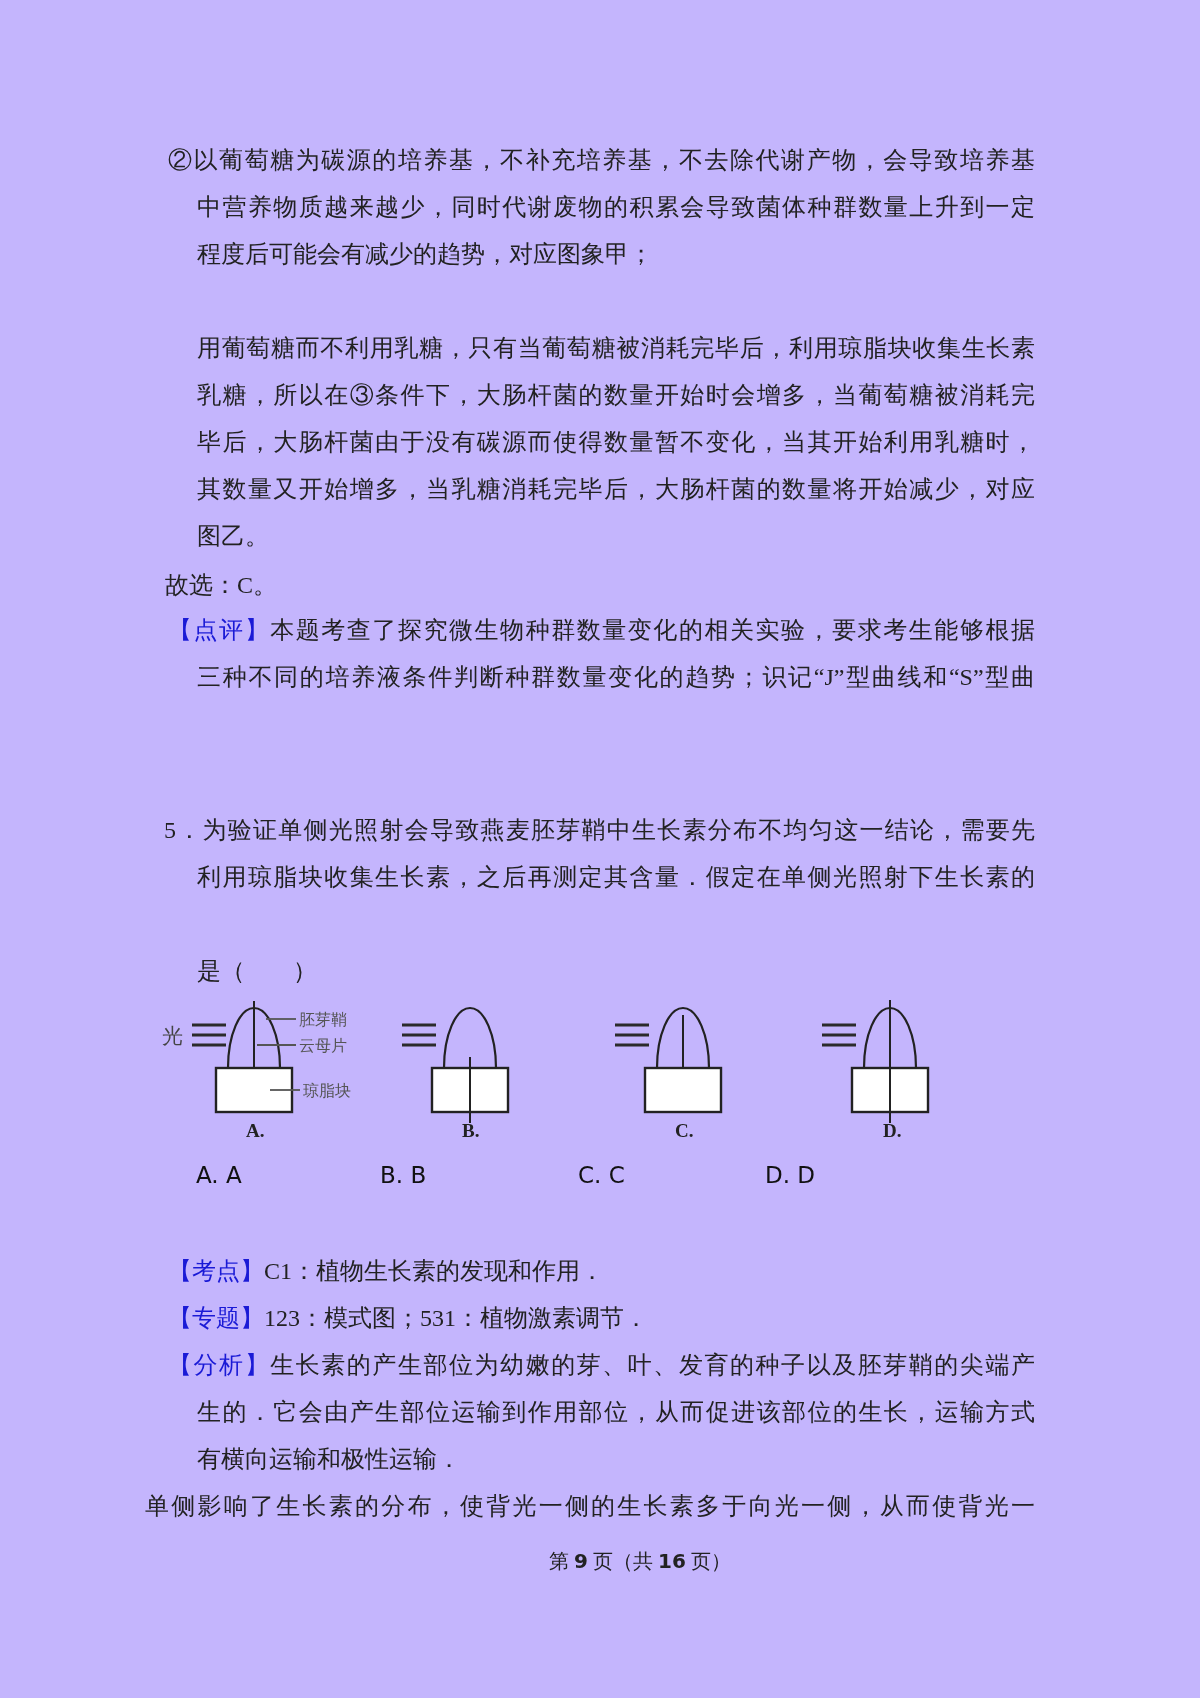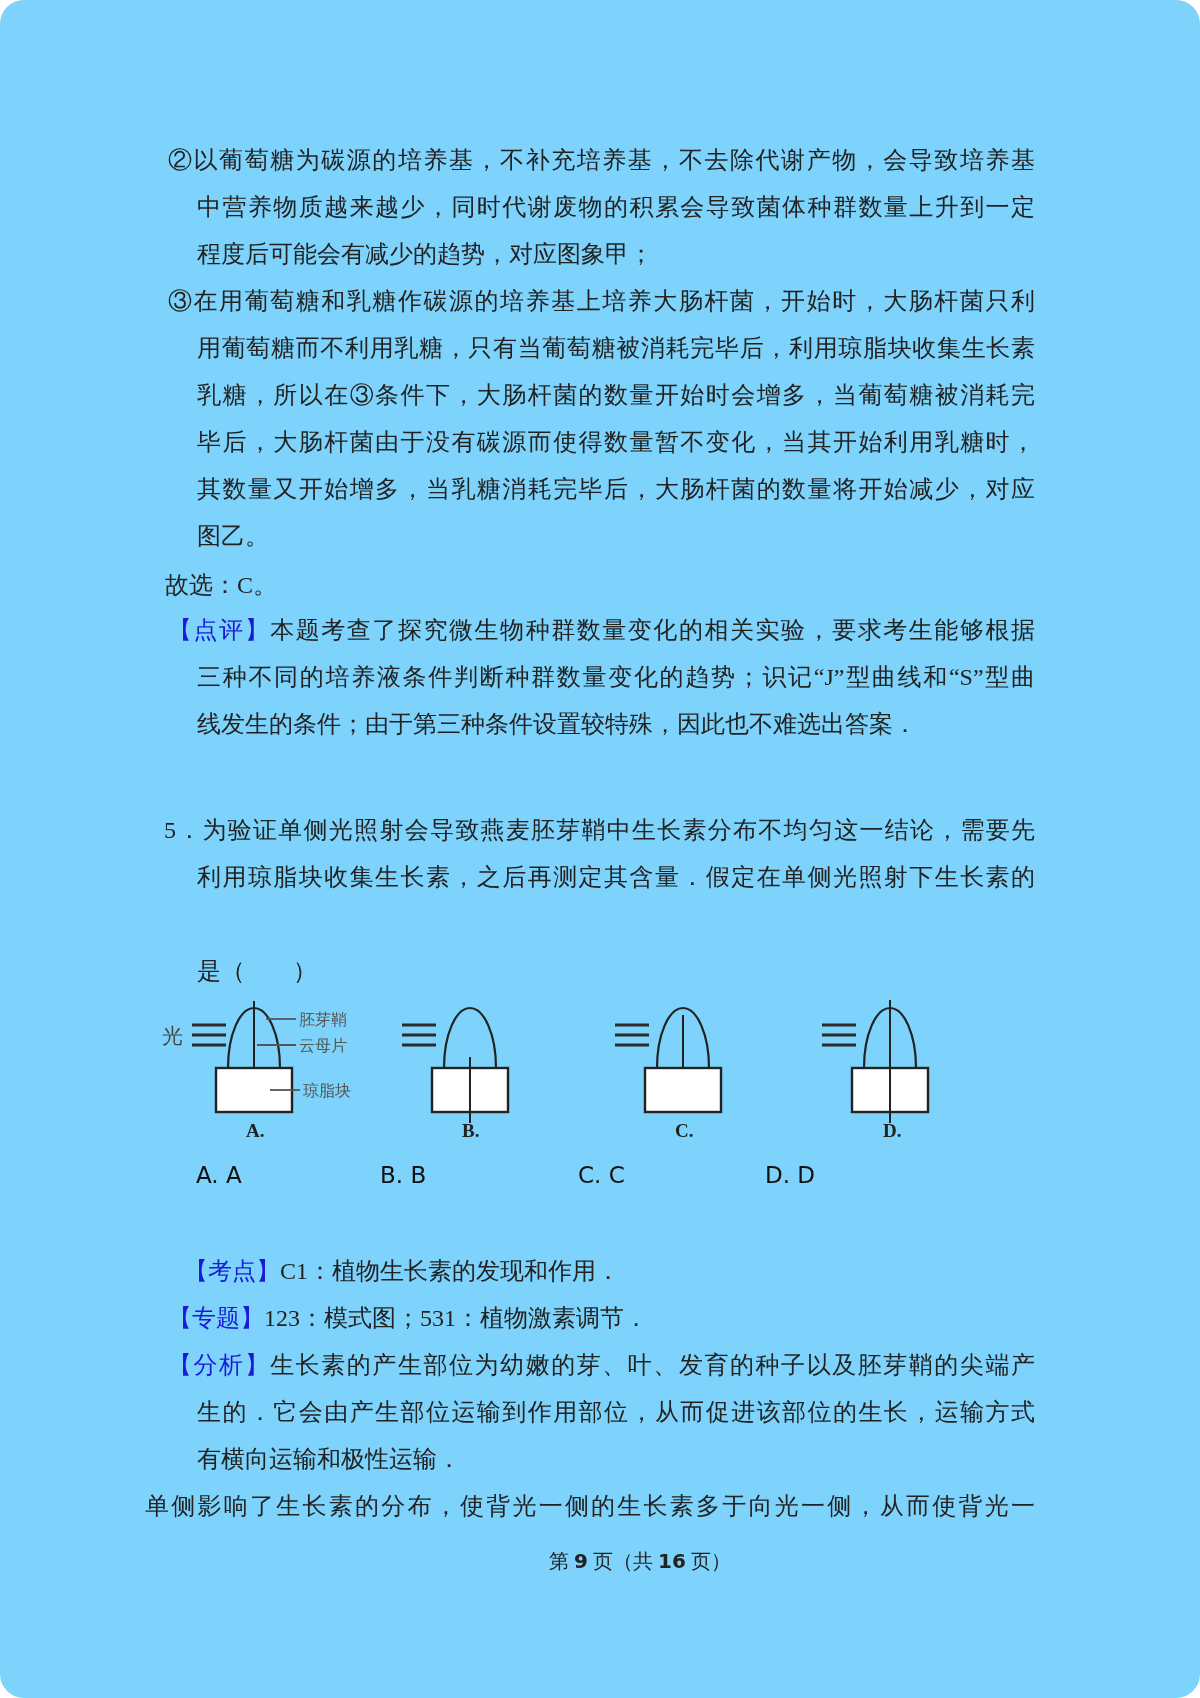--- a/index.html
+++ b/index.html
@@ -1,17 +1,17 @@
 <!DOCTYPE html>
 <html><head>
 <meta charset="utf-8">
 <style>
   html,body{margin:0;padding:0;background:#fff;}
-  .page{position:relative;width:1200px;height:1698px;background:#7dd3fc;overflow:hidden;
-        font-family:"Liberation Serif","DejaVu Serif",serif;color:#222222;border-radius:24px;}
+  .page{position:relative;width:1200px;height:1698px;background:#c4b5fd;overflow:hidden;
+        font-family:"Liberation Serif","DejaVu Serif",serif;color:#222222;}
   .line{position:absolute;font-size:24px;line-height:30px;white-space:nowrap;}
   .jline{white-space:normal;text-align:justify;text-align-last:justify;}
   .blue{color:#1a1ad6;}
   .opt{position:absolute;top:1162px;font-family:"DejaVu Sans","Liberation Sans",sans-serif;
        font-size:23px;color:#111;white-space:pre;text-align:right;}
   .footer{position:absolute;top:1548px;left:0;width:1200px;text-align:center;
           font-size:20px;color:#222;padding-left:40px;}
   .footer .num{font-family:"DejaVu Sans","Liberation Sans",sans-serif;font-weight:700;}
   .figwrap{position:absolute;left:150px;top:995px;width:820px;height:152px;}
   svg text{font-family:"Liberation Serif","DejaVu Serif",serif;}
@@ -21,34 +21,32 @@
 </style>
 </head>
 <body>
 
 <div class="page">
 
   <div class="line jline" style="left:168px;top:145px;width:867px">②以葡萄糖为碳源的培养基，不补充培养基，不去除代谢产物，会导致培养基</div>
   <div class="line jline" style="left:197px;top:192px;width:838px">中营养物质越来越少，同时代谢废物的积累会导致菌体种群数量上升到一定</div>
   <div class="line" style="left:197px;top:239px">程度后可能会有减少的趋势，对应图象甲；</div>
 
-  <div class="line jline" style="left:168px;top:286px;width:867px">③在用葡萄糖和乳糖作碳源的培养基上培养大肠杆菌，开始时，大肠杆菌只利</div>
   <div class="line jline" style="left:197px;top:333px;width:838px">用葡萄糖而不利用乳糖，只有当葡萄糖被消耗完毕后，利用琼脂块收集生长素</div>
   <div class="line jline" style="left:197px;top:380px;width:838px">乳糖，所以在③条件下，大肠杆菌的数量开始时会增多，当葡萄糖被消耗完</div>
   <div class="line jline" style="left:197px;top:427px;width:838px">毕后，大肠杆菌由于没有碳源而使得数量暂不变化，当其开始利用乳糖时，</div>
   <div class="line jline" style="left:197px;top:474px;width:838px">其数量又开始增多，当乳糖消耗完毕后，大肠杆菌的数量将开始减少，对应</div>
   <div class="line" style="left:197px;top:521px">图乙。</div>
 
   <div class="line" style="left:165px;top:570px">故选：C。</div>
 
   <div class="line jline" style="left:168px;top:615px;width:867px">
     <span class="blue">【点评】</span><span>本题考查了探究微生物种群数量变化的相关实验，要求考生能够根据</span>
   </div>
   <div class="line jline" style="left:197px;top:662px;width:838px">三种不同的培养液条件判断种群数量变化的趋势；识记“J”型曲线和“S”型曲</div>
-  <div class="line" style="left:197px;top:709px">线发生的条件；由于第三种条件设置较特殊，因此也不难选出答案．</div>
 
   <div class="line jline" style="left:164px;top:815px;width:871px">5．为验证单侧光照射会导致燕麦胚芽鞘中生长素分布不均匀这一结论，需要先</div>
   <div class="line jline" style="left:197px;top:862px;width:838px">利用琼脂块收集生长素，之后再测定其含量．假定在单侧光照射下生长素的</div>
   <div class="line" style="left:197px;top:956px">是（　　）</div>
 
   <div class="figwrap">
     <svg width="820" height="152" viewBox="0 0 820 152">
 
       <g>
         <text class="fig-light" x="12" y="48">光</text>
@@ -107,21 +105,21 @@
         <text class="fig-cap" x="733" y="142">D.</text>
       </g>
     </svg>
   </div>
 
   <div class="opt" style="left:196px">A. A</div>
   <div class="opt" style="left:380px">B. B</div>
   <div class="opt" style="left:578px">C. C</div>
   <div class="opt" style="left:765px">D. D</div>
 
-  <div class="line" style="left:184px;top:1256px">
+  <div class="line" style="left:168px;top:1256px">
     <span class="blue">【考点】</span><span>C1：植物生长素的发现和作用．</span>
   </div>
   <div class="line" style="left:168px;top:1303px">
     <span class="blue">【专题】</span><span>123：模式图；531：植物激素调节．</span>
   </div>
   <div class="line jline" style="left:168px;top:1350px;width:867px">
     <span class="blue">【分析】</span><span>生长素的产生部位为幼嫩的芽、叶、发育的种子以及胚芽鞘的尖端产</span>
   </div>
   <div class="line jline" style="left:197px;top:1397px;width:838px">生的．它会由产生部位运输到作用部位，从而促进该部位的生长，运输方式</div>
   <div class="line" style="left:197px;top:1444px">有横向运输和极性运输．</div>

